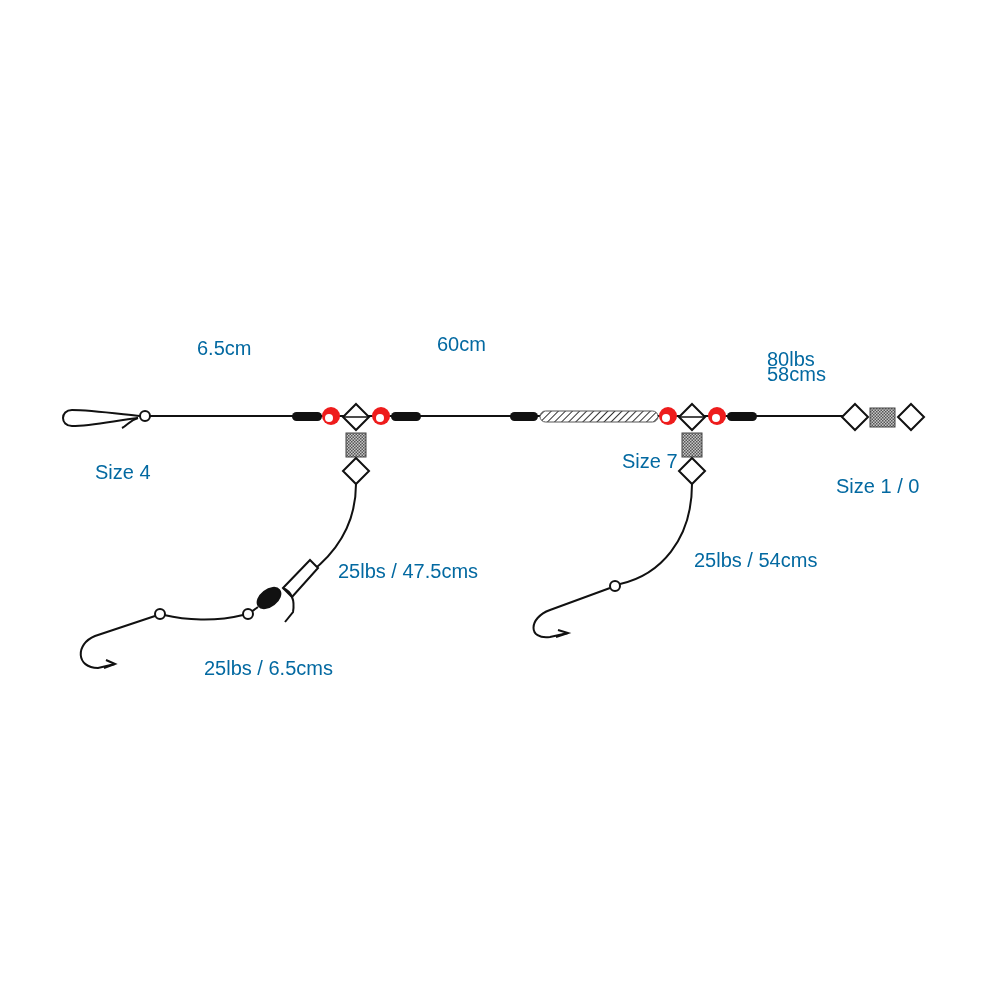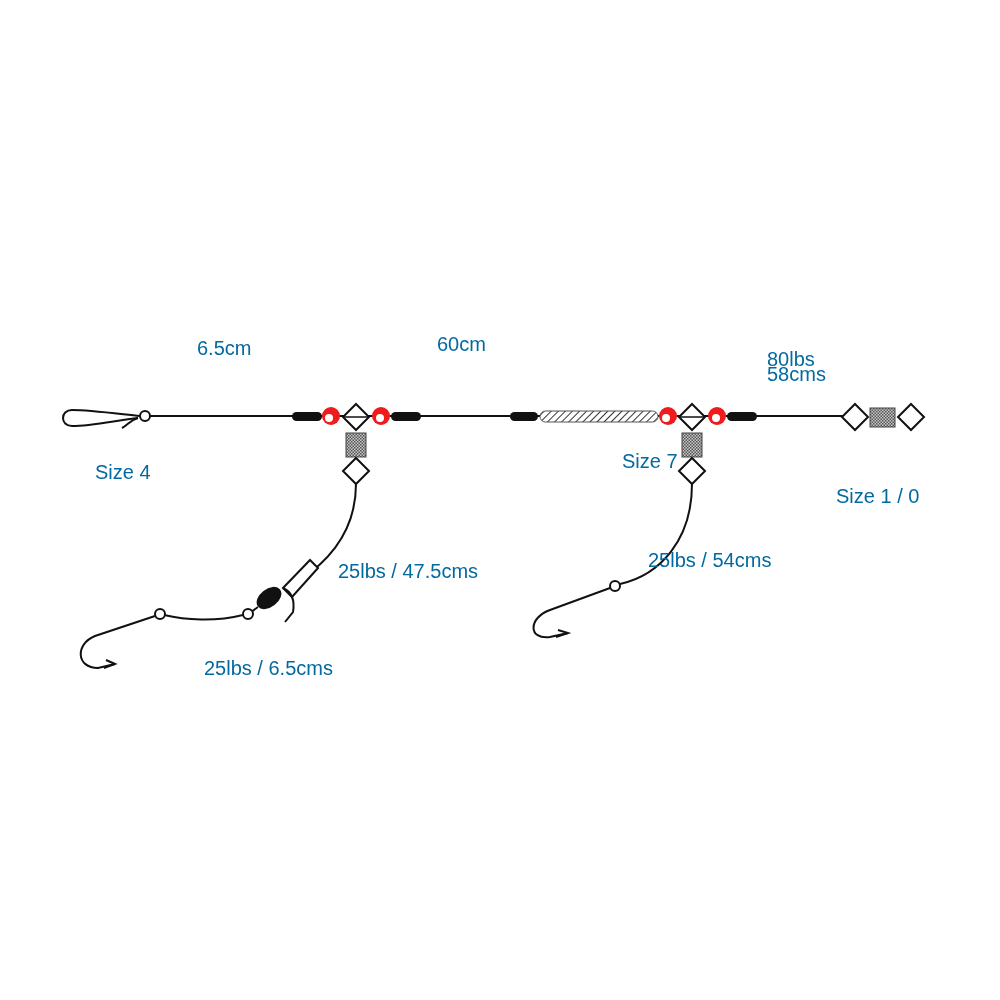--- a/index.html
+++ b/index.html
@@ -100,16 +100,16 @@
     <path d="M558,630 L568,633 L556,637"></path>
   </g>
 </svg>
 
 <div class="lbl" style="left:197px;top:336px;">6.5cm</div>
 <div class="lbl" style="left:437px;top:332px;">60cm</div>
 <div class="lbl" style="left:767px;top:347px;">80lbs</div>
 <div class="lbl" style="left:767px;top:362px;">58cms</div>
 <div class="lbl" style="left:95px;top:460px;">Size 4</div>
 <div class="lbl" style="left:594px;top:449px;margin-left:28px;">Size 7</div>
-<div class="lbl" style="left:836px;top:484px;">Size 1 / 0</div>
+<div class="lbl" style="left:836px;top:474px;">Size 1 / 0</div>
 <div class="lbl" style="left:338px;top:559px;">25lbs / 47.5cms</div>
 <div class="lbl" style="left:204px;top:656px;">25lbs / 6.5cms</div>
-<div class="lbl" style="left:648px;top:548px;">25lbs / 54cms</div>
+<div class="lbl" style="left:694px;top:548px;">25lbs / 54cms</div>
 
 </body></html>

